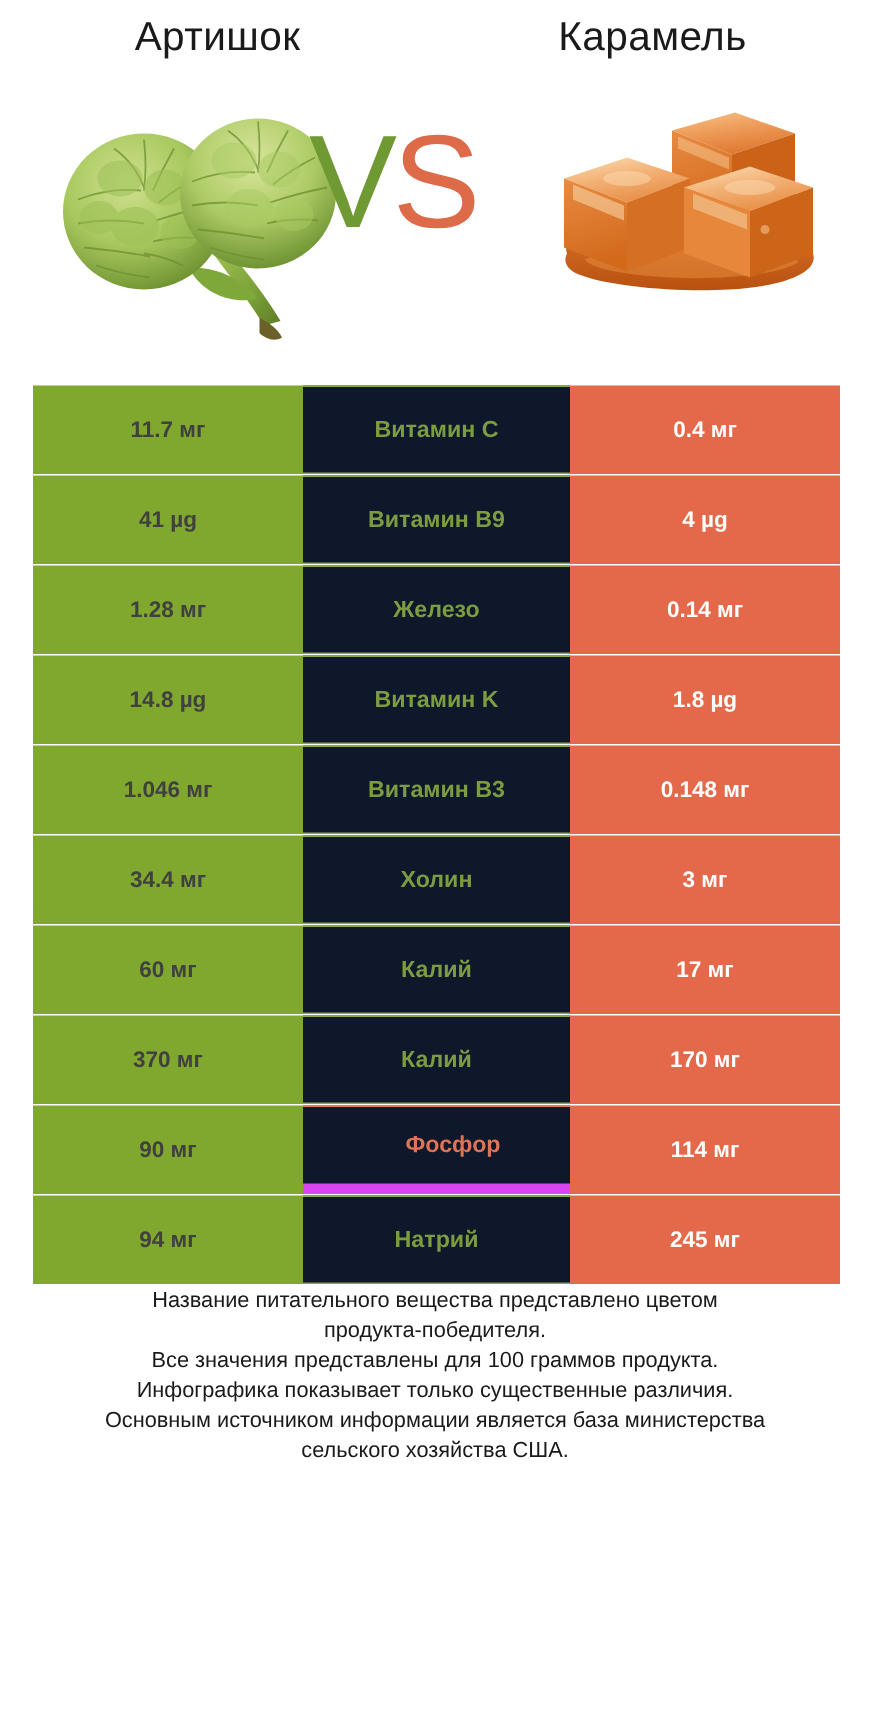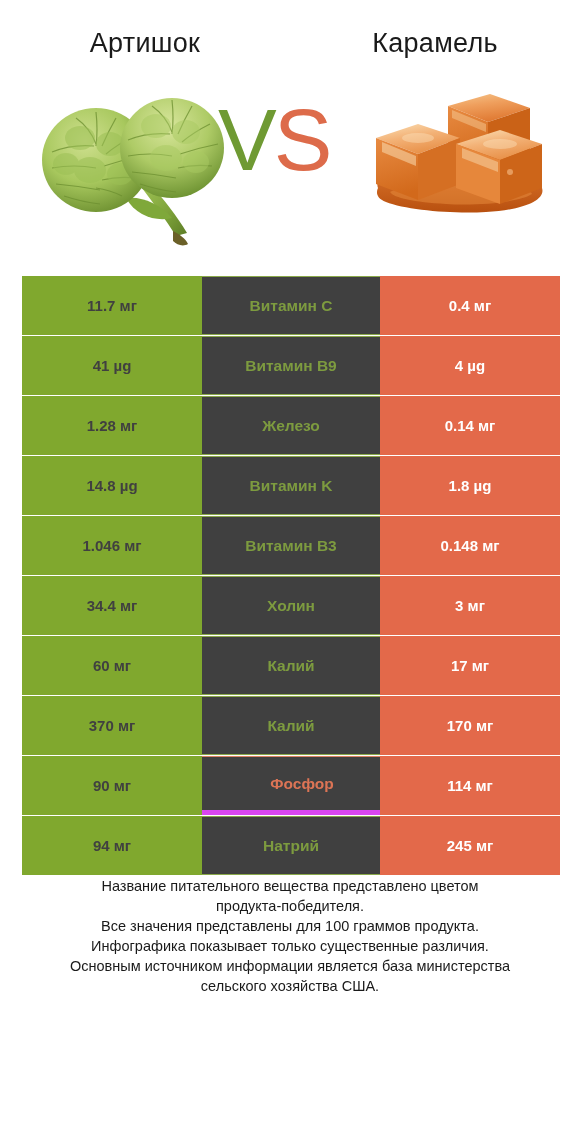--- a/index.html
+++ b/index.html
@@ -13,21 +13,21 @@
     font-family: "Liberation Sans", sans-serif;
     color: #1a1a1a;
     overflow: hidden;
     position: relative;
   }
 
   
   .header {
     display: flex;
     align-items: flex-start;
-    padding-top: 30px;
+    padding-top: 11px;
     height: 48px;
   }
   .header-title {
     font-size: 27px;
     font-weight: 400;
     letter-spacing: 0.3px;
     text-align: center;
     line-height: 1;
     color: #1a1a1a;
   }
@@ -49,21 +49,21 @@
   }
   .hero-right {
     position: absolute;
     left: 360px;
     top: 0px;
     width: 200px;
     height: 135px;
   }
   .vs {
     position: absolute;
-    left: 218px;
+    left: 206px;
     top: 8px;
     font-size: 88px;
     font-weight: 400;
     letter-spacing: -3px;
     line-height: 1;
     font-family: "Liberation Sans", sans-serif;
   }
   .vs .v { color: #6f9a33; }
   .vs .s { color: #dd6b4a; }
 
@@ -86,33 +86,33 @@
     font-weight: bold;
     box-sizing: border-box;
   }
   .cell-left {
     width: 180px;
     background: #80a82e;
     color: #404040;
   }
   .cell-mid {
     width: 178px;
-    background: #404040;
+    background: #0f172a;
     font-size: 15.5px;
     font-weight: bold;
   }
   .cell-mid.win-green {
     color: #7d9b3f;
     border-top: 1px solid #8aa84a;
     border-bottom: 1px solid #8aa84a;
   }
   .cell-mid.win-orange {
     color: #dc7455;
     border-top: 1px solid #dd8163;
-    border-bottom: 5px solid #d946ef;
+    border-bottom: 7px solid #d946ef;
     padding-left: 22px;
   }
   .cell-right {
     width: 180px;
     background: #e3694a;
     color: #ffffff;
   }
 
   
   .footer {

